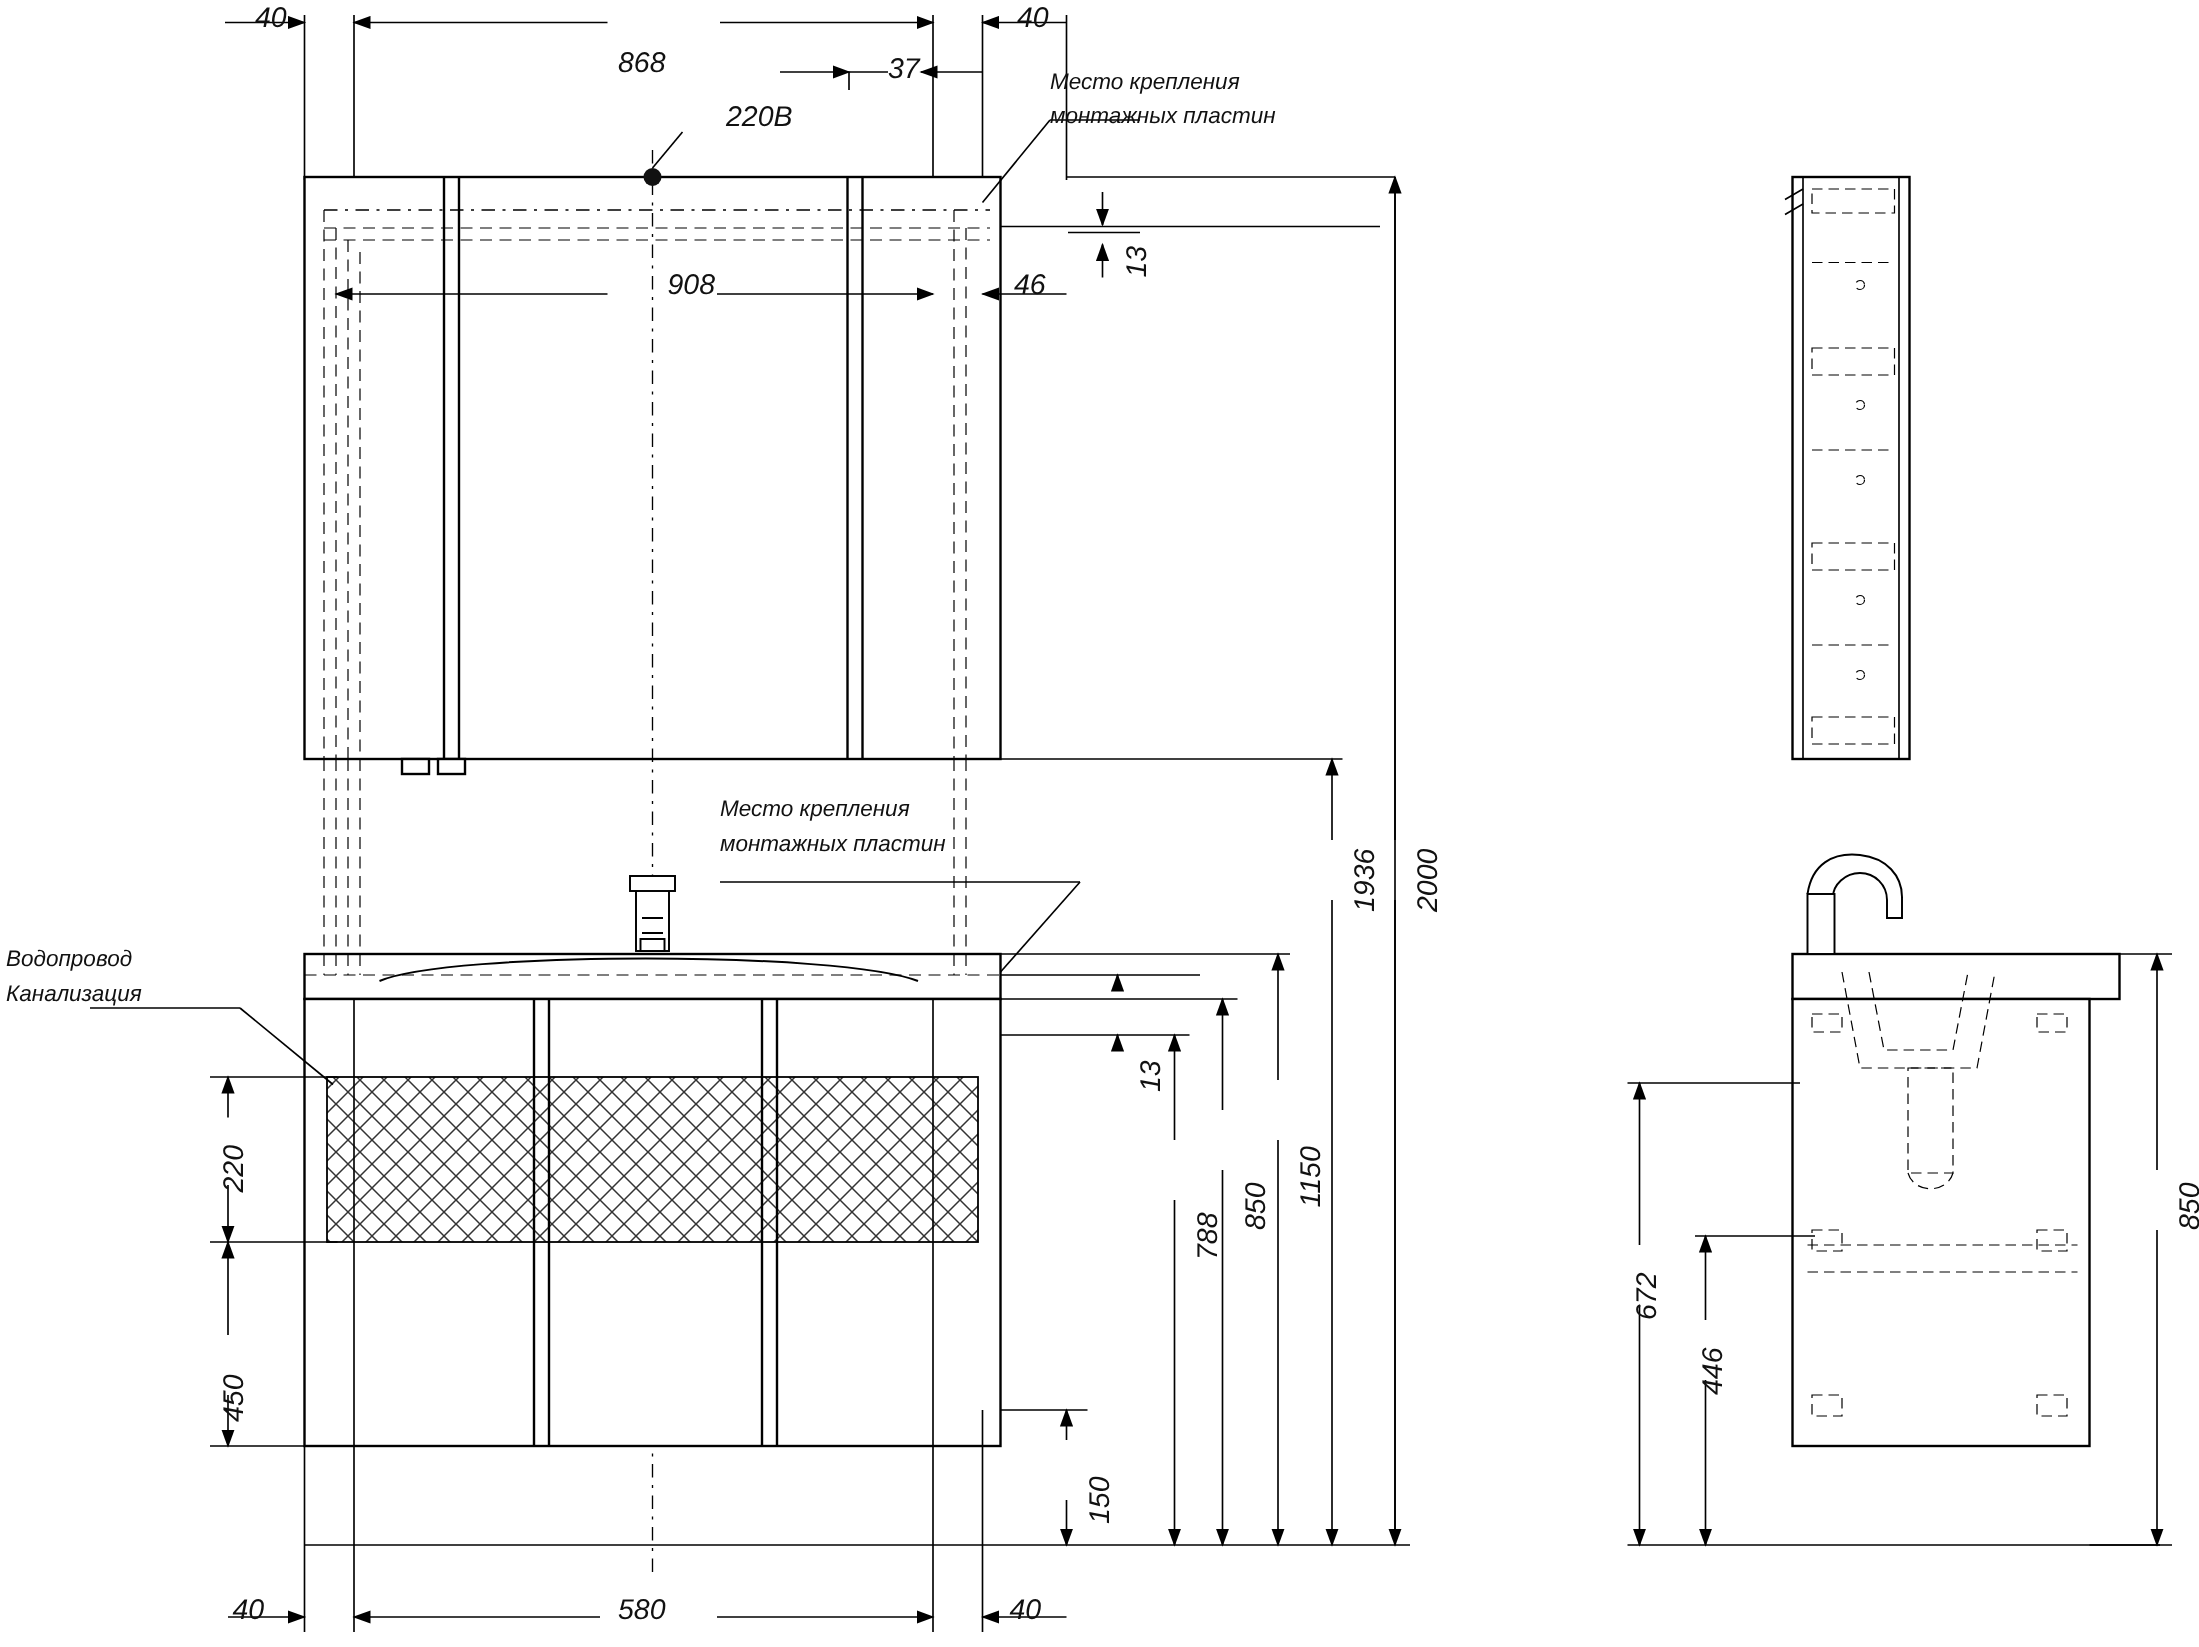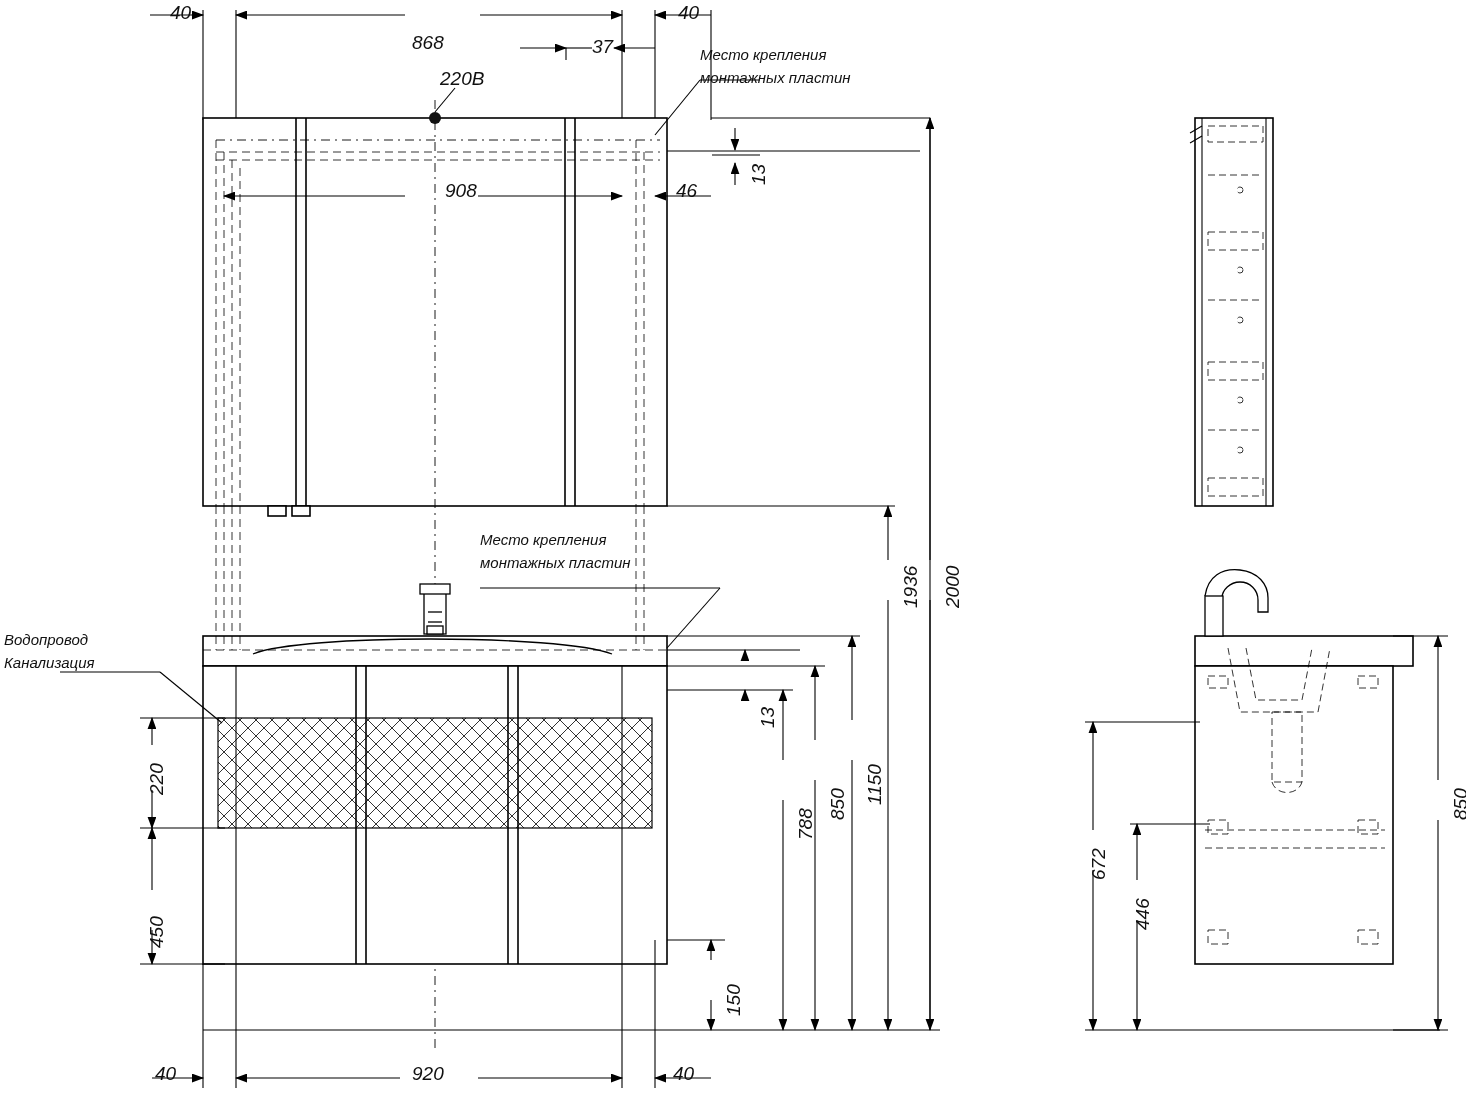--- a/index.html
+++ b/index.html
@@ -240,21 +240,21 @@
     <line x1="1137" y1="920" x2="1137" y2="1030" marker-end="url(#arr)"></line>
     <line x1="1130" y1="824" x2="1210" y2="824"></line>
   </g>
 </svg>
 
 <div class="lbl" style="left:170px;top:2px;">40</div>
 <div class="lbl" style="left:412px;top:16px;margin-top:16px;">868</div>
 <div class="lbl" style="left:678px;top:2px;">40</div>
 <div class="lbl" style="left:592px;top:36px;">37</div>
 
-<div class="lbl" style="left:440px;top:68px;">220В</div>
+<div class="lbl" style="left:484px;top:68px;">220В</div>
 
 <div class="note" style="left:700px;top:43px;">
   <span>Место крепления</span><br>
   <span>монтажных пластин</span>
 </div>
 
 <div class="lbl" style="left:413px;top:180px;margin-left:32px;">908</div>
 <div class="lbl" style="left:676px;top:180px;">46</div>
 <div class="lbl v" style="left:748px;top:185px;transform:rotate(-90deg);">13</div>
 
@@ -273,20 +273,20 @@
 <div class="lbl v" style="left:864px;top:805px;transform:rotate(-90deg);">1150</div>
 <div class="lbl v" style="left:827px;top:820px;transform:rotate(-90deg);">850</div>
 <div class="lbl v" style="left:795px;top:840px;transform:rotate(-90deg);">788</div>
 <div class="lbl v" style="left:757px;top:728px;transform:rotate(-90deg);">13</div>
 <div class="lbl v" style="left:723px;top:1016px;transform:rotate(-90deg);">150</div>
 
 <div class="lbl v" style="left:146px;top:795px;transform:rotate(-90deg);">220</div>
 <div class="lbl v" style="left:146px;top:948px;transform:rotate(-90deg);">450</div>
 
 <div class="lbl" style="left:155px;top:1063px;">40</div>
-<div class="lbl" style="left:412px;top:1063px;">920</div>
+<div class="lbl" style="left:412px;top:1063px;">580</div>
 <div class="lbl" style="left:673px;top:1063px;">40</div>
 
 <div class="lbl v" style="left:1450px;top:820px;transform:rotate(-90deg);">850</div>
 <div class="lbl v" style="left:1088px;top:880px;transform:rotate(-90deg);">672</div>
 <div class="lbl v" style="left:1132px;top:930px;transform:rotate(-90deg);">446</div>
 
 </div>
 
 </body></html>

